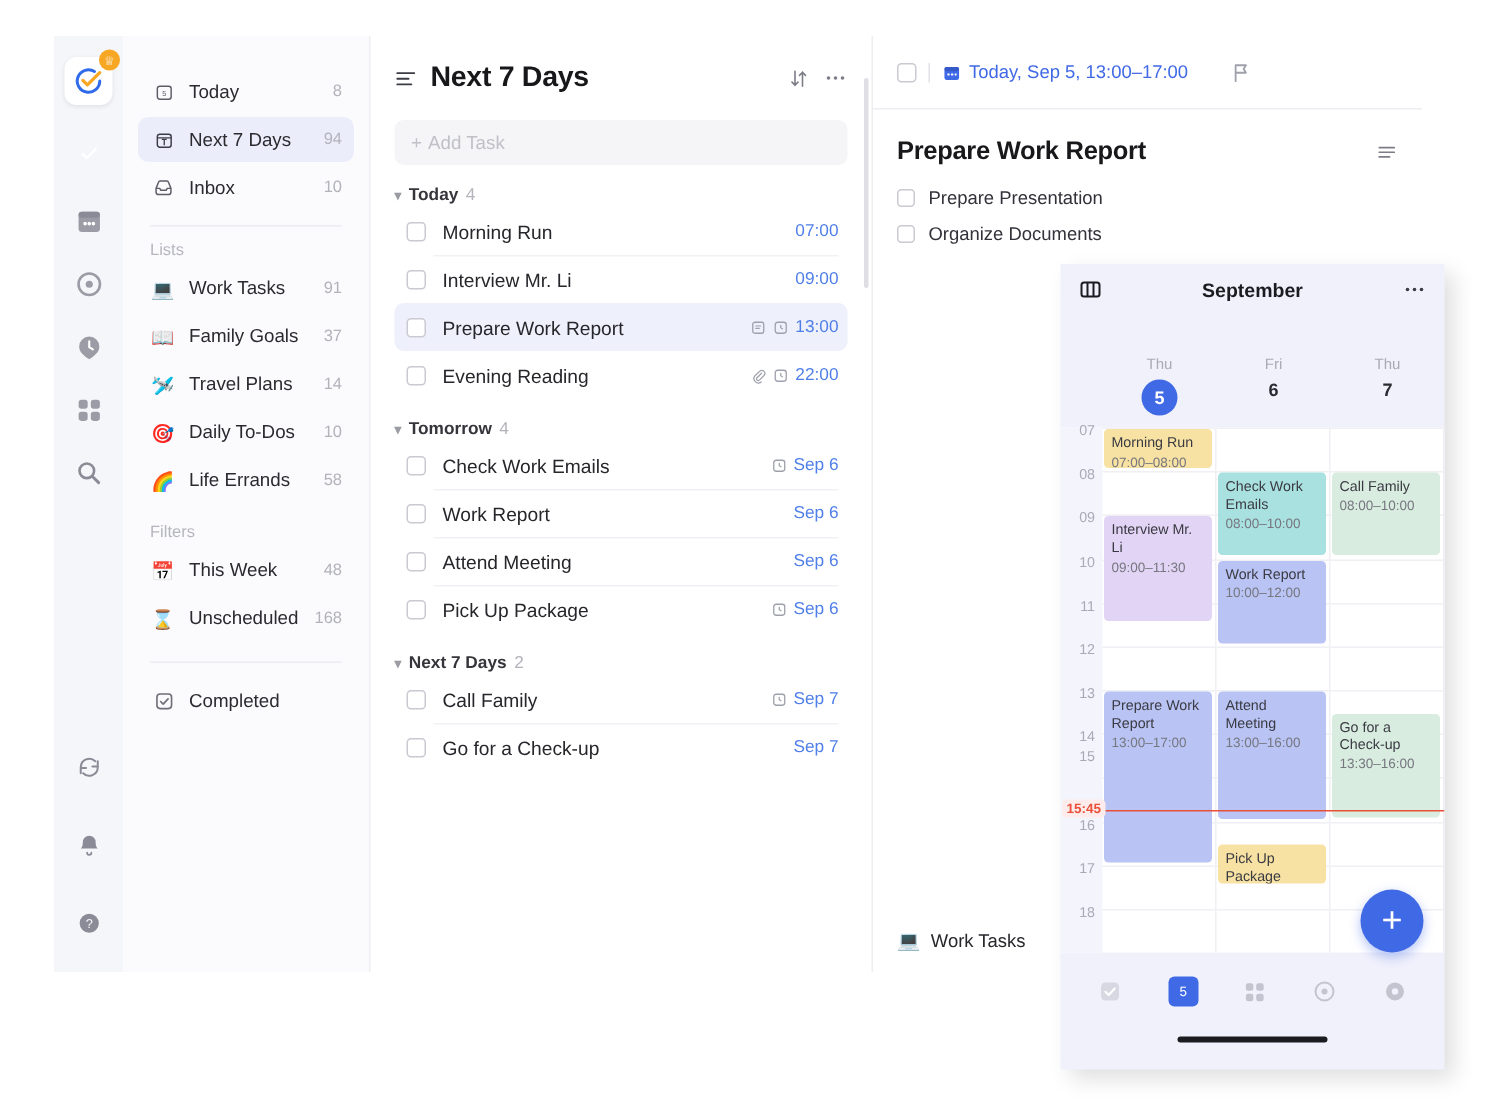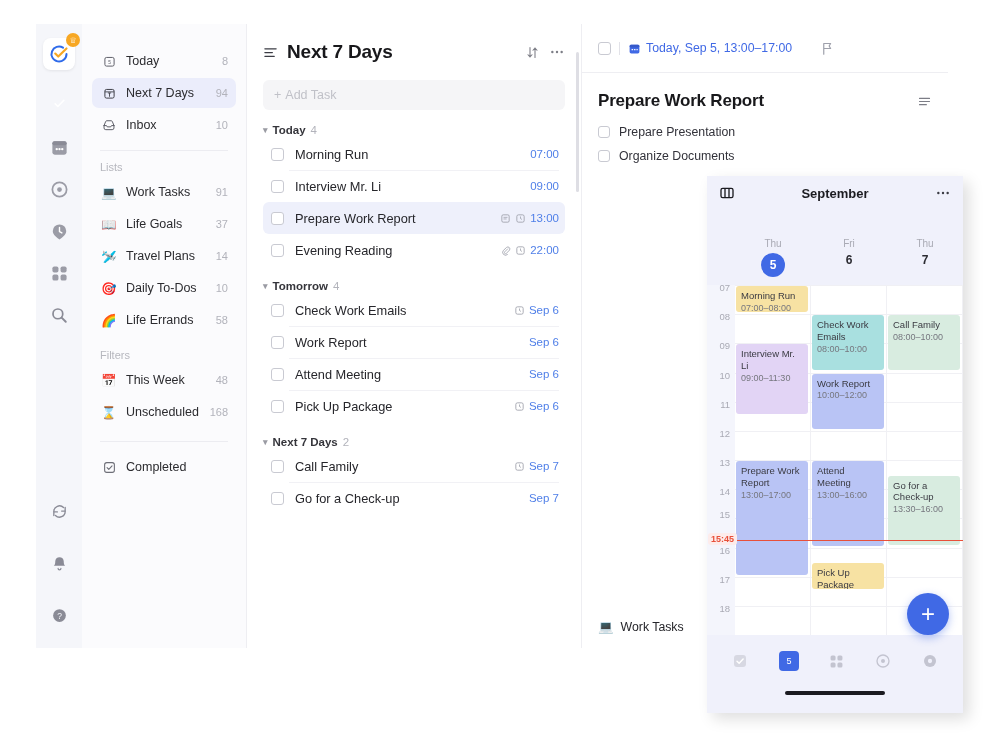--- a/index.html
+++ b/index.html
@@ -298,21 +298,21 @@
     <div class="sb-divider"></div>
     <div class="sb-head">Lists</div>
     <div id="user-lists">
         <div class="nav-row">
           <span class="nav-ico emoji">💻</span>
           <span class="nav-label">Work Tasks</span>
           <span class="nav-count">91</span>
         </div>
         <div class="nav-row">
           <span class="nav-ico emoji">📖</span>
-          <span class="nav-label">Life Goals</span>
+          <span class="nav-label">Family Goals</span>
           <span class="nav-count">37</span>
         </div>
         <div class="nav-row">
           <span class="nav-ico emoji">🛩️</span>
           <span class="nav-label">Travel Plans</span>
           <span class="nav-count">14</span>
         </div>
         <div class="nav-row">
           <span class="nav-ico emoji">🎯</span>
           <span class="nav-label">Daily To-Dos</span>
@@ -588,21 +588,21 @@
   <div class="ph-grid">
     <div class="ph-gutter" id="ph-gutter">
         <div class="hr-label" style="top: 2px;">07</div>
         <div class="hr-label" style="top: 31.1667px;">08</div>
         <div class="hr-label" style="top: 60.3333px;">09</div>
         <div class="hr-label" style="top: 89.5px;">10</div>
         <div class="hr-label" style="top: 118.667px;">11</div>
         <div class="hr-label" style="top: 147.833px;">12</div>
         <div class="hr-label" style="top: 177px;">13</div>
         <div class="hr-label" style="top: 206.167px;">14</div>
-        <div class="hr-label" style="top: 229px;">15</div>
+        <div class="hr-label" style="top: 219px;">15</div>
         <div class="hr-label" style="top: 264.5px;">16</div>
         <div class="hr-label" style="top: 293.667px;">17</div>
         <div class="hr-label" style="top: 322.833px;">18</div>
         <div class="nowbadge" style="top: 255.208px;">15:45</div>
       </div>
     <div class="ph-cols" id="ph-cols">
         <div class="ph-col">
           <div class="hline" style="top: 0px;"></div>
           <div class="hline" style="top: 29.1667px;"></div>
           <div class="hline" style="top: 58.3333px;"></div>

